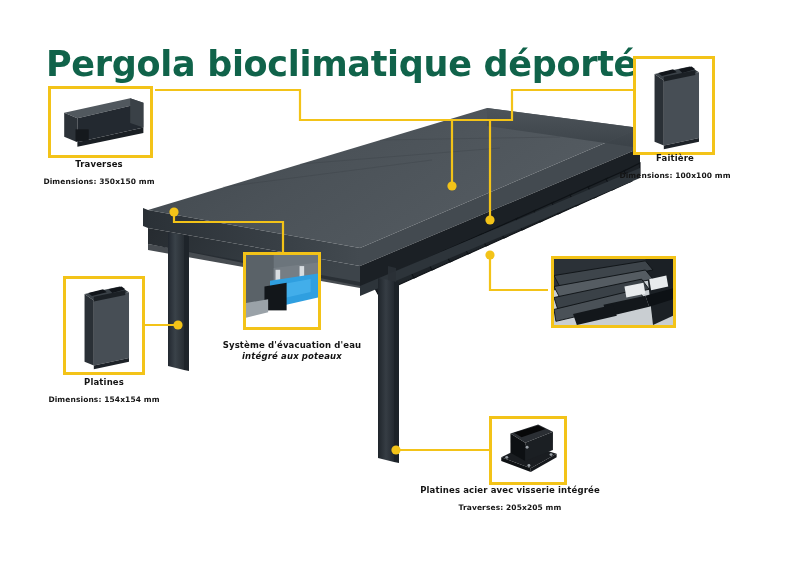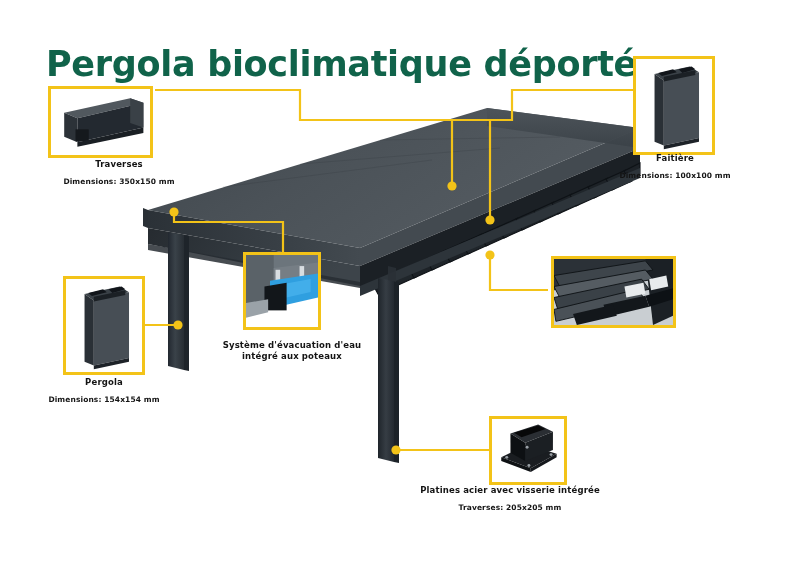--- a/index.html
+++ b/index.html
@@ -280,38 +280,38 @@
       <polygon points="24,15 50,7 58,11 32,20" fill="#070809"></polygon>
       <g fill="#9aa0a6">
         <circle cx="16" cy="42" r="1.6"></circle>
         <circle cx="38" cy="31" r="1.6"></circle>
         <circle cx="64" cy="39" r="1.6"></circle>
         <circle cx="40" cy="51" r="1.6"></circle>
       </g>
     </svg>
   </div>
 
-  <div class="caption" style="left:44px; top:160px; width:150px;">
+  <div class="caption" style="left:24px; top:160px; width:150px;">
     <div class="cap-title">Traverses</div>
     <div class="cap-line">Dimensions: 350x150 mm</div>
   </div>
 
   <div class="caption" style="left:600px; top:154px; width:150px;">
     <div class="cap-title">Faitière</div>
     <div class="cap-line">Dimensions: 100x100 mm</div>
   </div>
 
   <div class="caption" style="left:29px; top:378px; width:150px;">
-    <div class="cap-title">Pergola</div>
+    <div class="cap-title">Platines</div>
     <div class="cap-line">Dimensions: 154x154 mm</div>
   </div>
 
   <div class="caption" style="left:212px; top:341px; width:160px;">
     <div class="cap-title">Système d'évacuation d'eau</div>
-    <div class="cap-title" style="margin-top:-7px;">intégré aux poteaux</div>
+    <div class="cap-title" style="margin-top:-7px;font-style:italic;">intégré aux poteaux</div>
   </div>
 
 
   <div class="caption" style="left:410px; top:486px; width:200px;">
     <div class="cap-title">Platines acier avec visserie intégrée</div>
     <div class="cap-line">Traverses: 205x205 mm</div>
   </div>
 
 </div>
 

